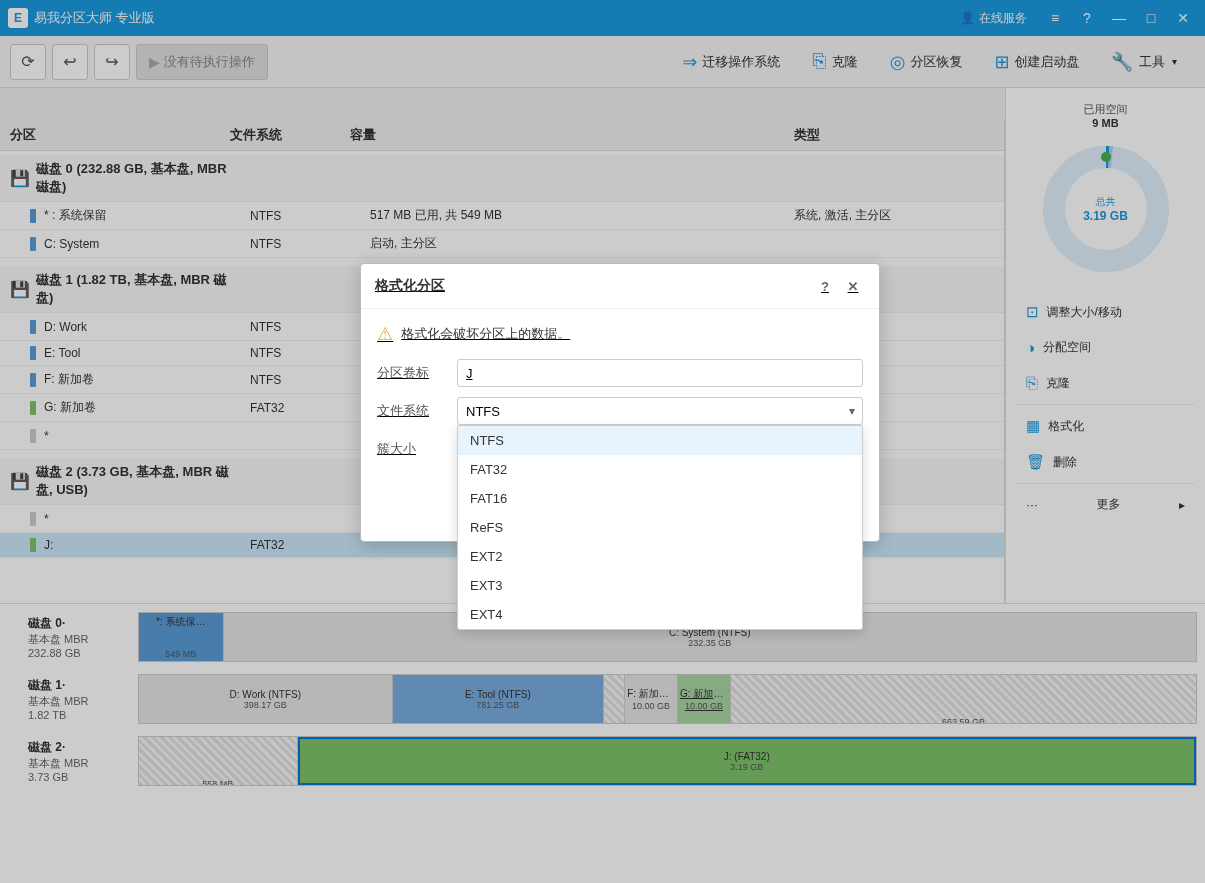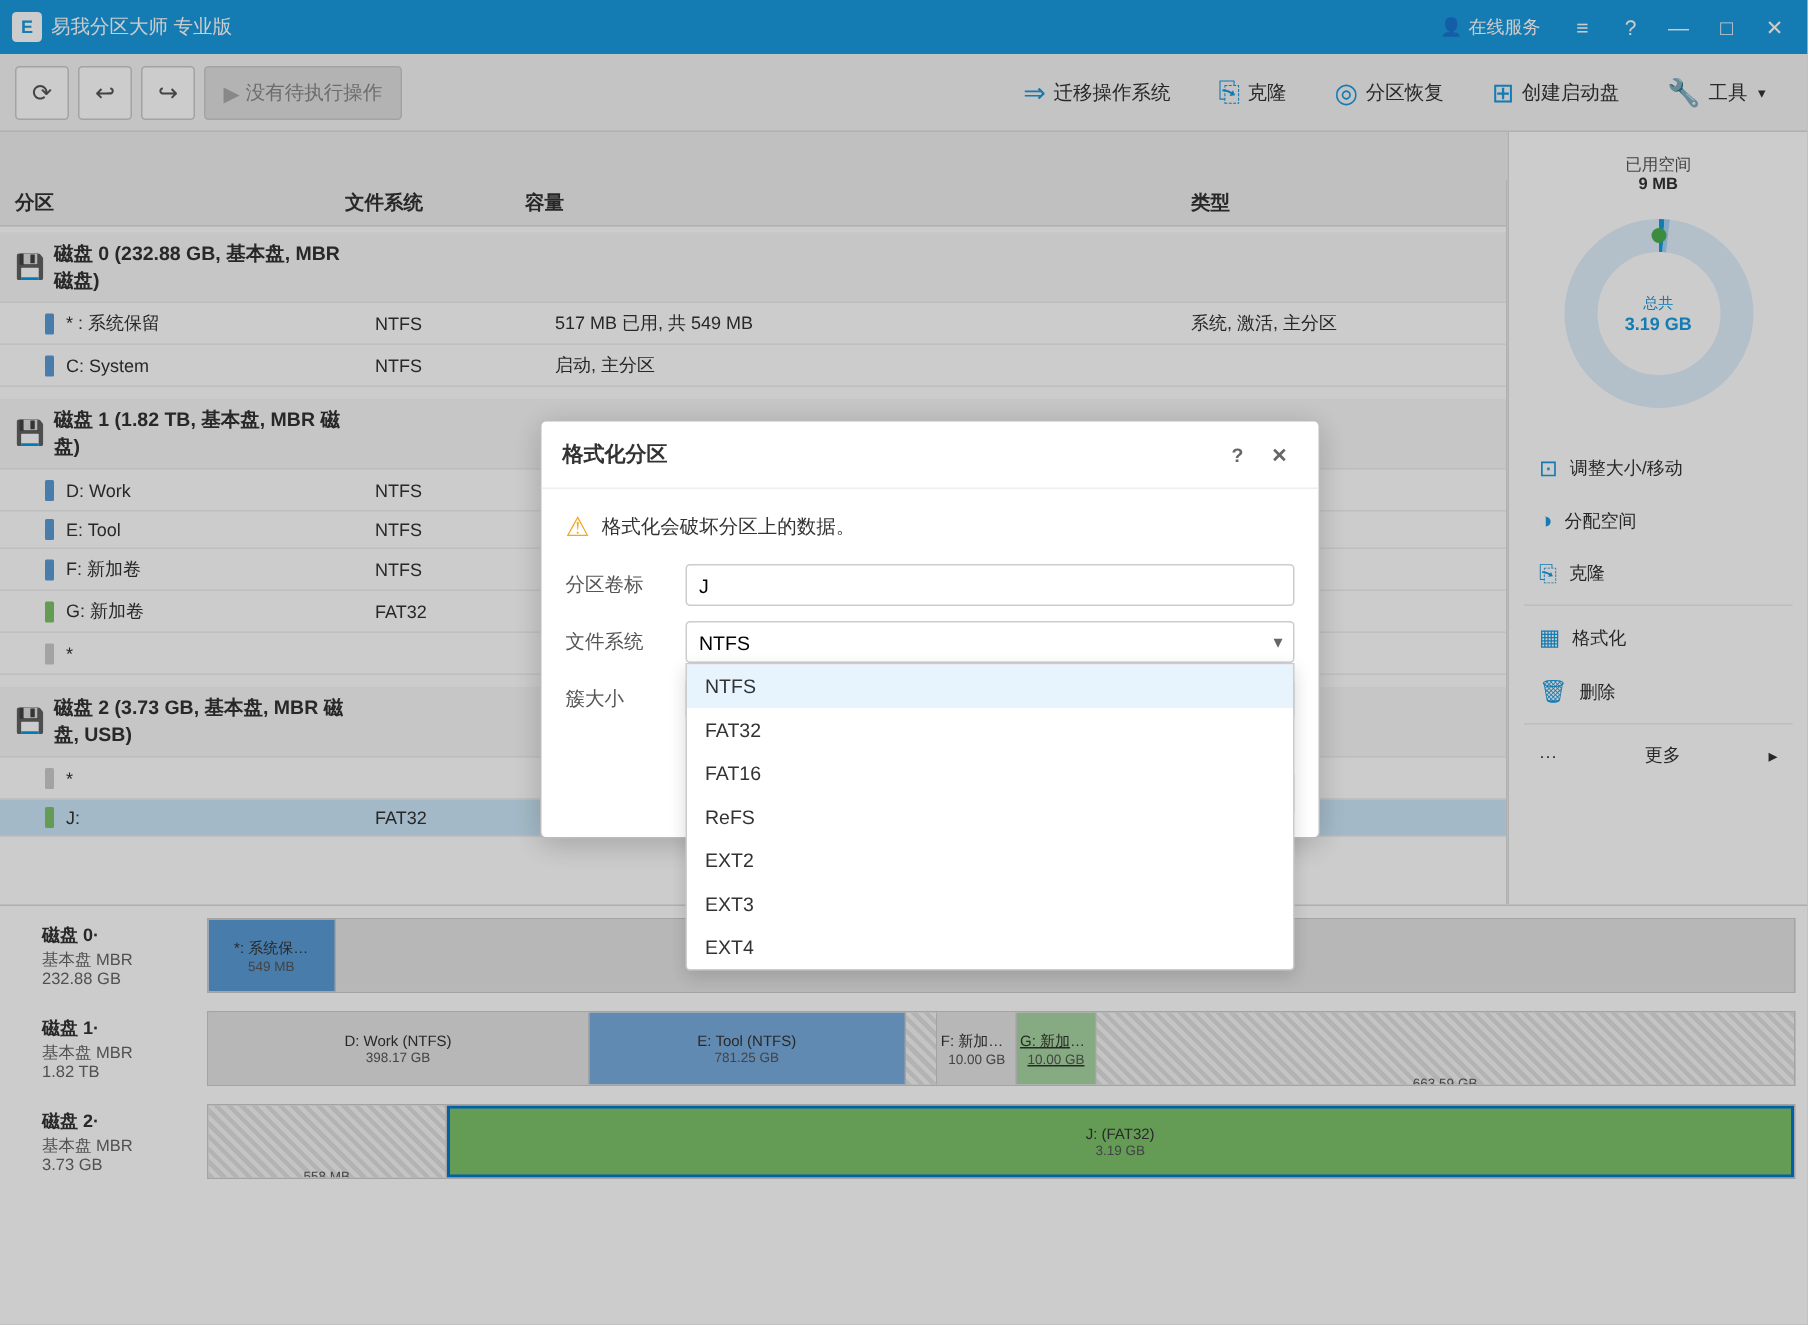--- a/index.html
+++ b/index.html
@@ -149,45 +149,46 @@
     .disk-map-info .disk-size { color: #666; }
     .disk-map-bar { flex: 1; height: 50px; display: flex; border: 1px solid #ccc; overflow: hidden; }
     .disk-seg {
       height: 100%; display: flex; flex-direction: column;
       justify-content: center; align-items: center;
       font-size: 10px; color: #333; cursor: pointer;
       border-right: 1px solid #ccc; overflow: hidden;
       padding: 2px;
     }
     .disk-seg:last-child { border-right: none; }
-    .disk-seg.system { background: #5b9bd5; }
+    .disk-seg.system { background: #5b9bd5; justify-content: space-between; }
     .disk-seg.ntfs { background: #e5e5e5; }
     .disk-seg.ntfs2 { background: #7aade0; }
     .disk-seg.unalloc { background: repeating-linear-gradient(45deg, #e0e0e0, #e0e0e0 3px, #f5f5f5 3px, #f5f5f5 6px); gap: 45px; }
     .disk-seg.fat32 { background: #a8d5a2; }
     .disk-seg.fat32-selected { background: #7dc36b; outline: 2px solid #0078d4; outline-offset: -2px; }
     .disk-seg-name { font-size: 10px; white-space: nowrap; overflow: hidden; text-overflow: ellipsis; max-width: 100%; }
     .disk-seg-size { font-size: 9px; color: #555; }
 
     
     .dialog-overlay {
       position: fixed; top: 0; left: 0; right: 0; bottom: 0;
       background: rgba(0,0,0,0.2);
       z-index: 100;
       display: flex; align-items: flex-start; justify-content: flex-start;
     }
     .dialog {
       position: absolute;
-      top: 280px; left: 360px;
+      top: 263px; left: 360px;
       width: 520px;
       background: white;
       border: 1px solid #bbb;
       border-radius: 4px;
       box-shadow: 0 4px 20px rgba(0,0,0,0.2);
       z-index: 101;
+      text-decoration: underline;
     }
     .dialog-title {
       display: flex; align-items: center; justify-content: space-between;
       padding: 10px 14px;
       border-bottom: 1px solid #eee;
       font-size: 14px; font-weight: bold; color: #333;
     }
     .dialog-title-btns { display: flex; gap: 4px; }
     .dialog-title-btn {
       width: 24px; height: 24px; display: flex; align-items: center; justify-content: center;

